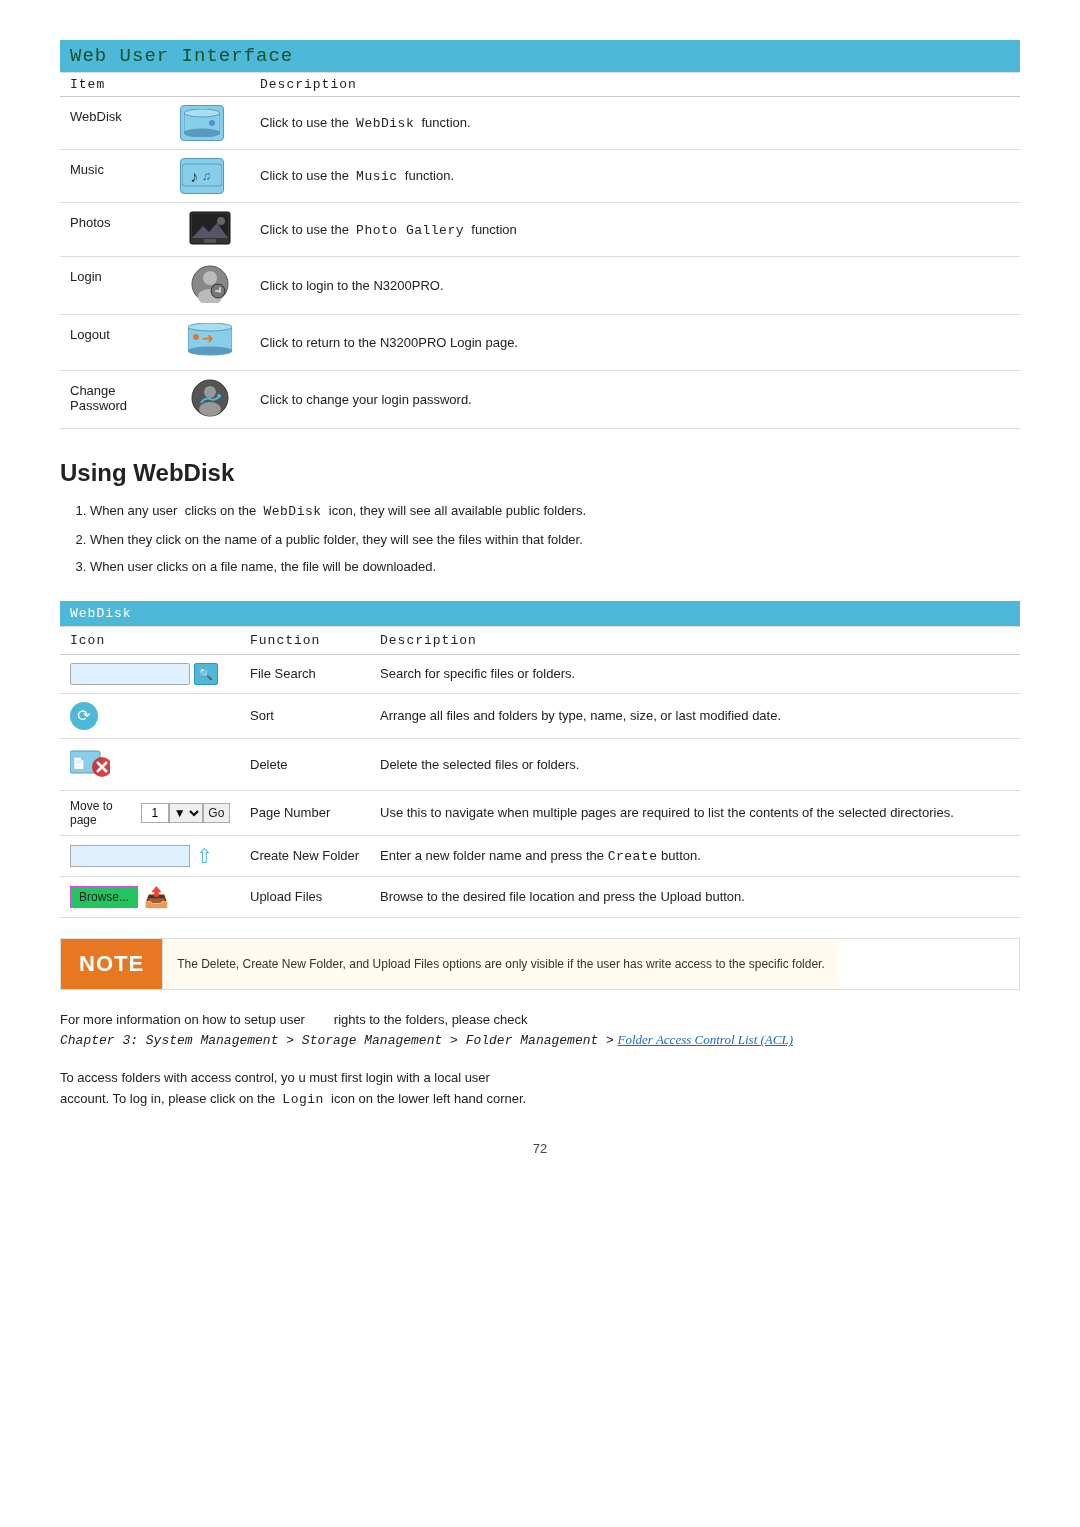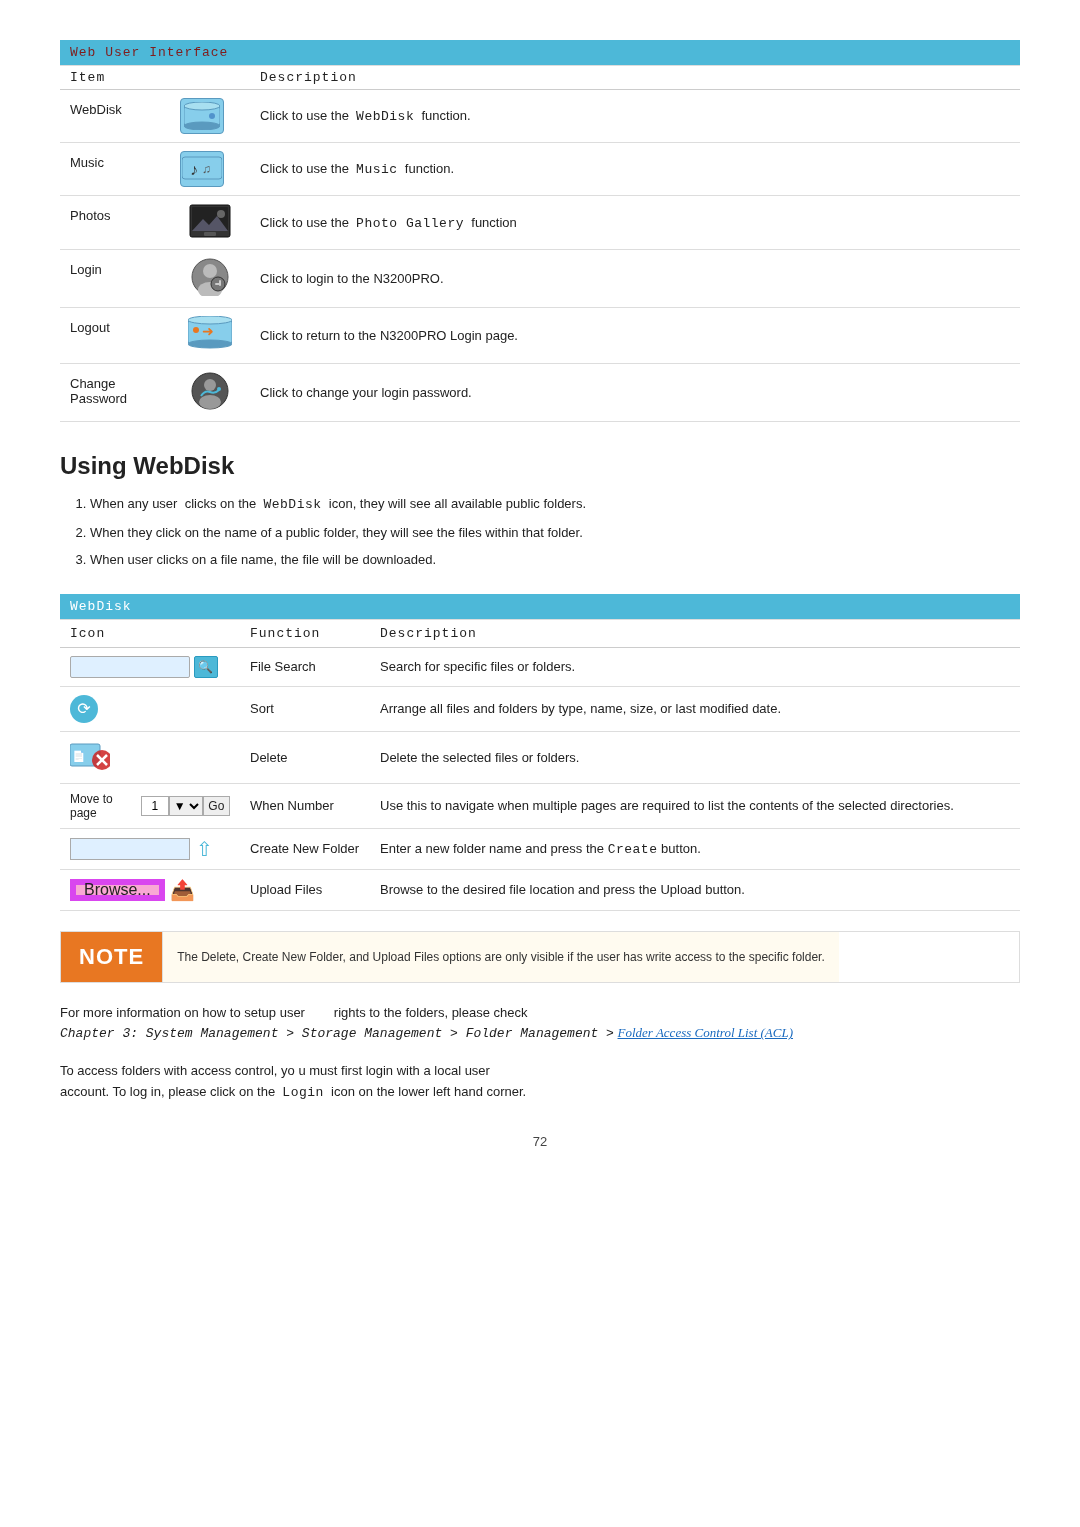--- a/index.html
+++ b/index.html
@@ -14,23 +14,23 @@
     }
 
     
     .main-table {
       width: 100%;
       border-collapse: collapse;
       margin-bottom: 30px;
     }
     .main-table .header-row td {
       background: #4db8d8;
-      color: #7f1d1d;
+      color: #14532d;
       font-family: 'Courier New', monospace;
-      font-size: 13px;
+      font-size: 19px;
       padding: 5px 10px;
       letter-spacing: 1px;
     }
     .main-table .col-header td {
       font-family: 'Courier New', monospace;
       font-size: 13px;
       padding: 4px 10px;
       border-bottom: 1px solid #ccc;
       letter-spacing: 1px;
     }
@@ -213,23 +213,23 @@
       color: #4db8d8;
     }
 
     .upload-bar {
       display: flex;
       align-items: center;
       gap: 6px;
     }
     .browse-btn {
       height: 22px;
-      background: #f9a8d4;
-      border: 6px solid #d946ef;
-      font-size: 16px;
+      background: #22c55e;
+      border: 1px solid #d946ef;
+      font-size: 12px;
       padding: 0 8px;
       display: flex;
       align-items: center;
     }
     .upload-icon {
       font-size: 20px;
       color: #777;
     }
 
     
@@ -475,21 +475,21 @@
     <td class="wd-icon-col">
       <div class="page-nav">
         <span>Move to page</span>
         <input class="page-input" type="text" value="1" style="">
         <select class="page-select">
           <option>▼</option>
         </select>
         <div class="go-btn">Go</div>
       </div>
     </td>
-    <td class="wd-func-col">When Number</td>
+    <td class="wd-func-col">Page Number</td>
     <td class="wd-desc-col">Use this to navigate when multiple pages are required to list the contents of the selected directories.</td>
   </tr>
 
   <tr>
     <td class="wd-icon-col">
       <div class="folder-bar">
         <div style="width:120px; height:22px; background:#dff0ff; border:1px solid #aaa;"></div>
         <span class="folder-icon">⇧</span>
       </div>
     </td>

